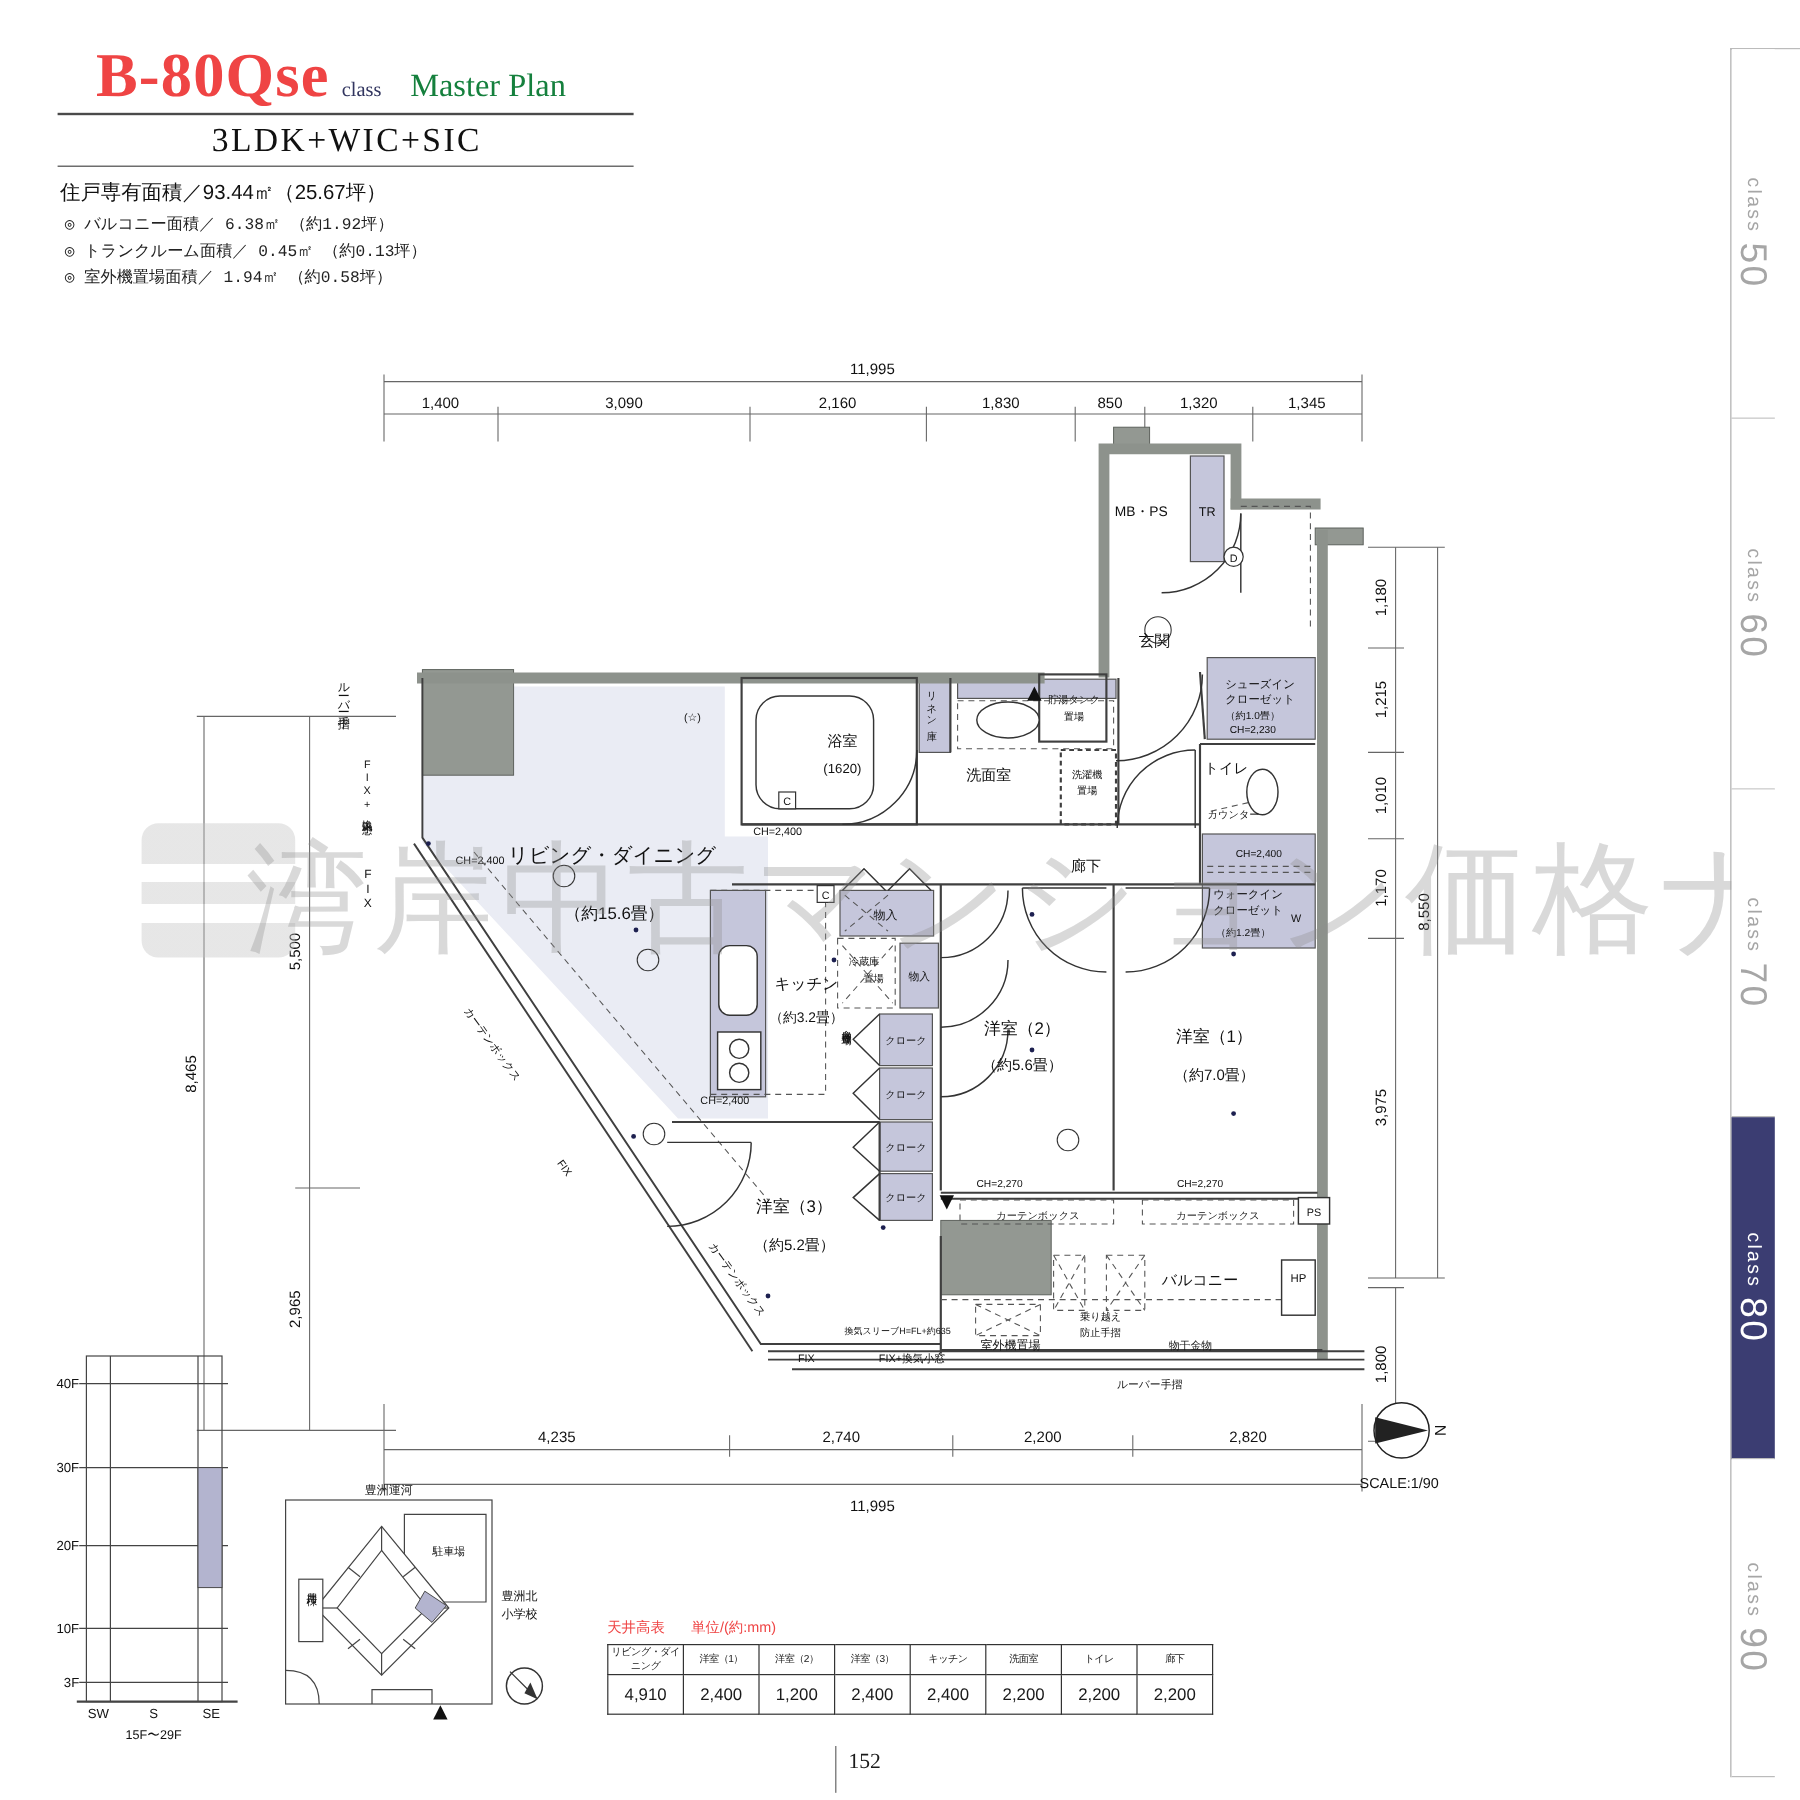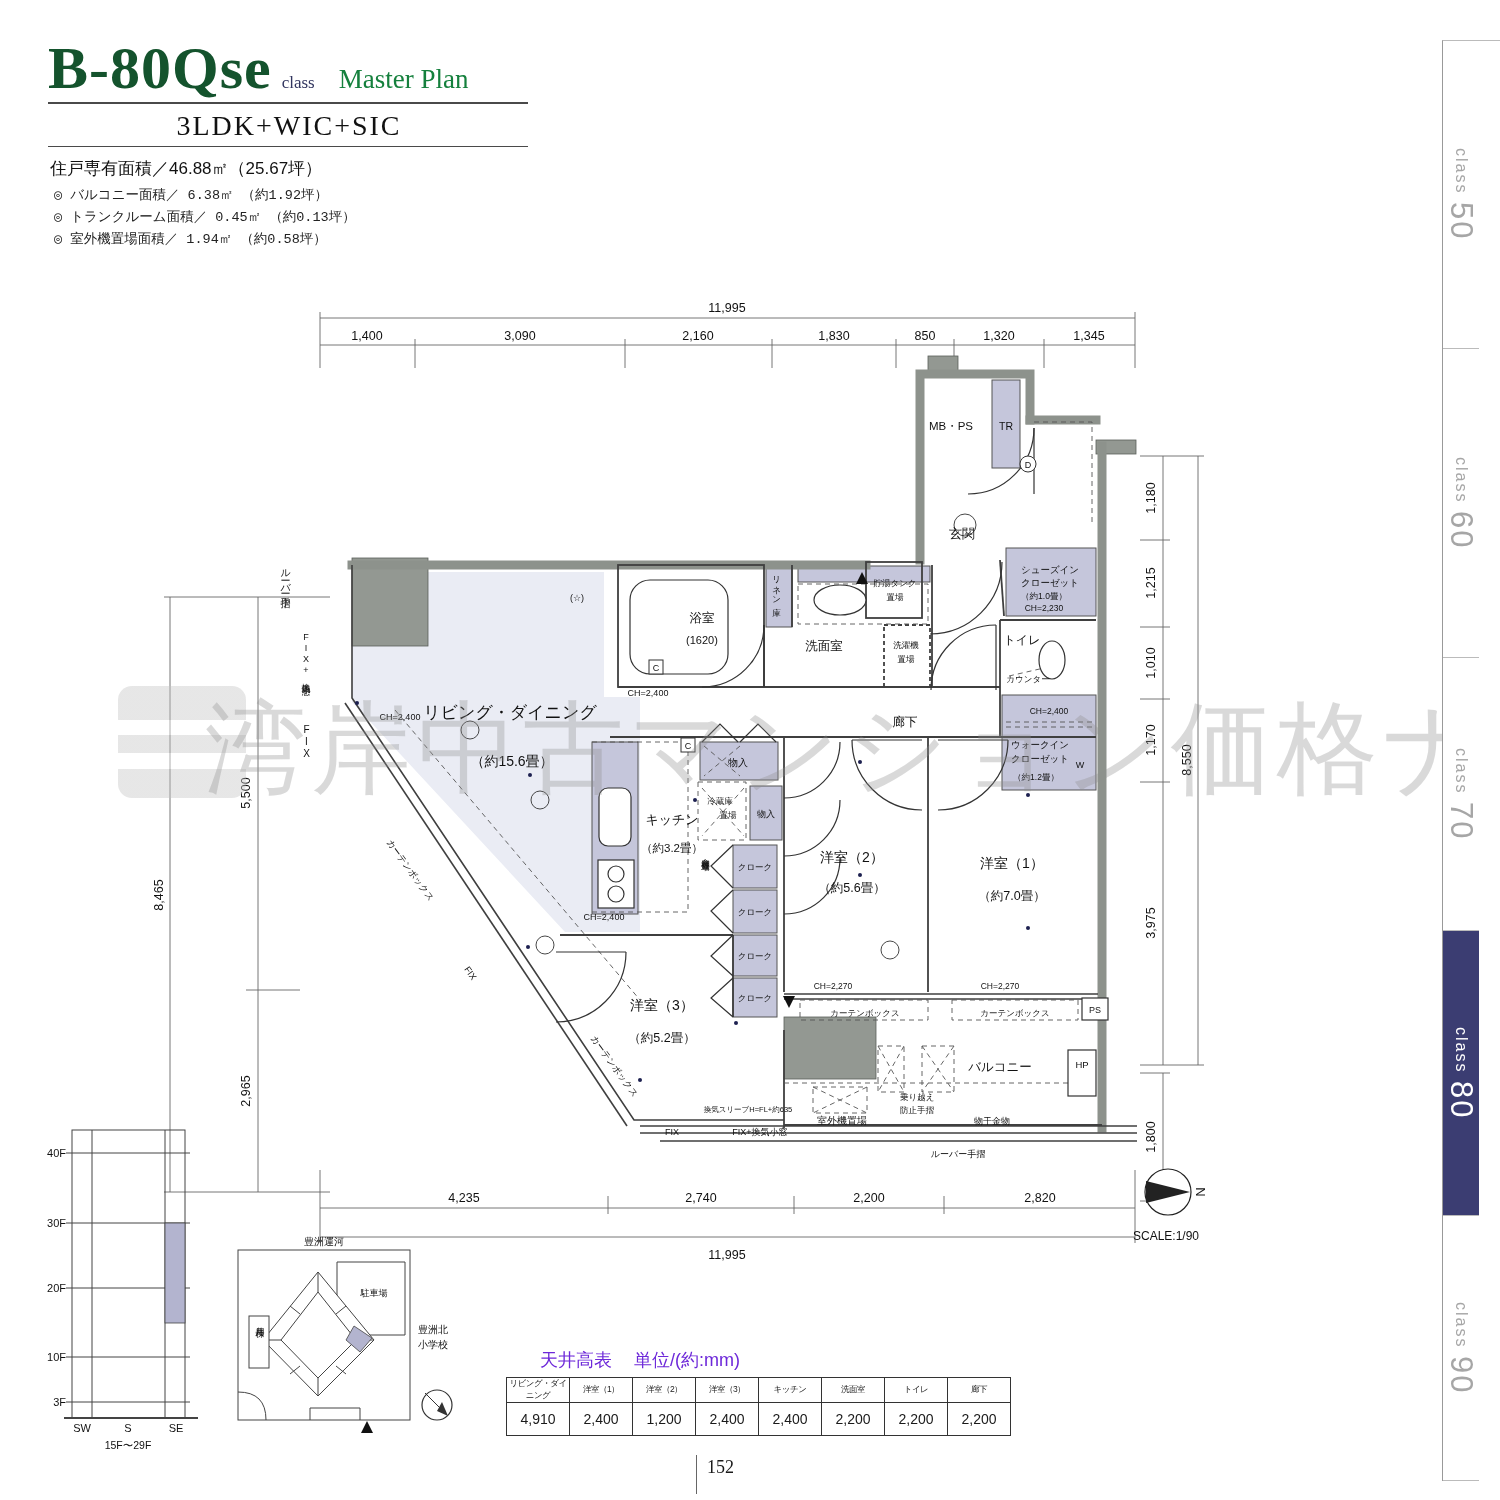--- a/index.html
+++ b/index.html
@@ -2,21 +2,21 @@
 <html><head>
 <meta charset="utf-8">
 <style>
   html,body{margin:0;padding:0;background:#fff;}
   #page{position:relative;width:1500px;height:1500px;background:#fff;overflow:hidden;
         font-family:"Liberation Sans",sans-serif;color:#1a1a1a;}
   svg{position:absolute;left:0;top:0;z-index:1;}
   
   #hdr{position:absolute;left:48px;top:38px;z-index:3;width:480px;}
   .t-row{display:flex;align-items:baseline;gap:10px;border-bottom:2px solid #4a4a4a;padding-bottom:4px;}
-  .t-code{font-family:"Liberation Serif",serif;font-size:60px;font-weight:bold;color:#14532d;letter-spacing:1px;line-height:1;}
+  .t-code{font-family:"Liberation Serif",serif;font-size:52px;font-weight:bold;color:#ef4444;letter-spacing:1px;line-height:1;margin-left:32px;}
   .t-type{font-family:"Liberation Serif",serif;font-size:17px;color:#31355f;}
   .t-plan{font-family:"Liberation Serif",serif;font-size:27px;color:#15803d;margin-left:14px;}
   .t-layout{font-family:"Liberation Serif",serif;font-size:28px;letter-spacing:2px;color:#111;
             border-bottom:1.5px solid #4a4a4a;padding:6px 0 4px 2px;margin-bottom:10px;text-align:center;}
   .a-main{font-size:17px;margin:8px 0 6px 2px;color:#111;}
   .a-item{font-size:13.5px;margin:4px 0 0 6px;color:#222;font-family:Liberation Mono, monospace;}
   
   #tabs{position:absolute;right:0;top:40px;width:57px;z-index:4;border-left:1px solid #999;border-top:1px solid #bbb;}
   .tab{writing-mode:vertical-rl;text-orientation:sideways;display:flex;align-items:center;justify-content:center;
        gap:8px;background:#fff;color:#a6a6a6;border-bottom:1px solid #bbb;}
@@ -24,21 +24,21 @@
   .tab .n{font-size:31px;letter-spacing:2px;}
   .tab.active{background:#3b3d72;color:#fff;}
   
   #wm{position:absolute;left:205px;top:682px;z-index:2;font-size:101px;letter-spacing:5px;
       color:#8f8f8f;opacity:.33;white-space:nowrap;pointer-events:none;}
   #wmlogo{position:absolute;left:118px;top:686px;width:128px;height:112px;border-radius:14px;opacity:.4;
       background:linear-gradient(#c2c2c2 0 30%,#fff 30% 44%,#c2c2c2 44% 60%,#fff 60% 74%,#c2c2c2 74% 100%);
       pointer-events:none;z-index:2;}
   
   #ctbl{position:absolute;left:506px;top:1348px;z-index:3;}
-  #ctbl .cap{font-size:18px;margin-bottom:5px;color:#6d28d9;margin-left:34px;}
+  #ctbl .cap{font-size:12px;margin-bottom:5px;color:#ef4444;}
   #ctbl .cap .u{margin-left:22px;}
   table{border-collapse:collapse;table-layout:fixed;}
   td,th{border:1.5px solid #333;text-align:center;font-weight:normal;}
   th{width:60px;height:20px;font-size:8.5px;letter-spacing:-.5px;padding:0 1px;}
   td{height:30px;font-size:14px;}
   
   #pgnum{position:absolute;left:696px;top:1455px;z-index:3;border-left:1.5px solid #666;
          padding:2px 0 16px 10px;font-family:"Liberation Serif",serif;font-size:18px;}
   
   .vert{position:absolute;z-index:3;writing-mode:vertical-rl;text-orientation:upright;
@@ -398,21 +398,21 @@
   <polygon points="361,1433 373,1433 367,1421" fill="#111"></polygon>
 </svg>
 
   <div id="hdr">
     <div class="t-row">
       <span class="t-code">B-80Qse</span>
       <span class="t-type">class</span>
       <span class="t-plan">Master Plan</span>
     </div>
     <div class="t-layout">3LDK+WIC+SIC</div>
-    <div class="a-main">住戸専有面積／46.88㎡（25.67坪）</div>
+    <div class="a-main">住戸専有面積／93.44㎡（25.67坪）</div>
     <div class="a-item">◎ バルコニー面積／ 6.38㎡ （約1.92坪）</div>
     <div class="a-item">◎ トランクルーム面積／ 0.45㎡ （約0.13坪）</div>
     <div class="a-item">◎ 室外機置場面積／ 1.94㎡ （約0.58坪）</div>
   </div>
 
   <div id="tabs">
     <div class="tab" style="height:307px">
       <span class="c">class</span>
         <span class="n">50</span>
     </div>

